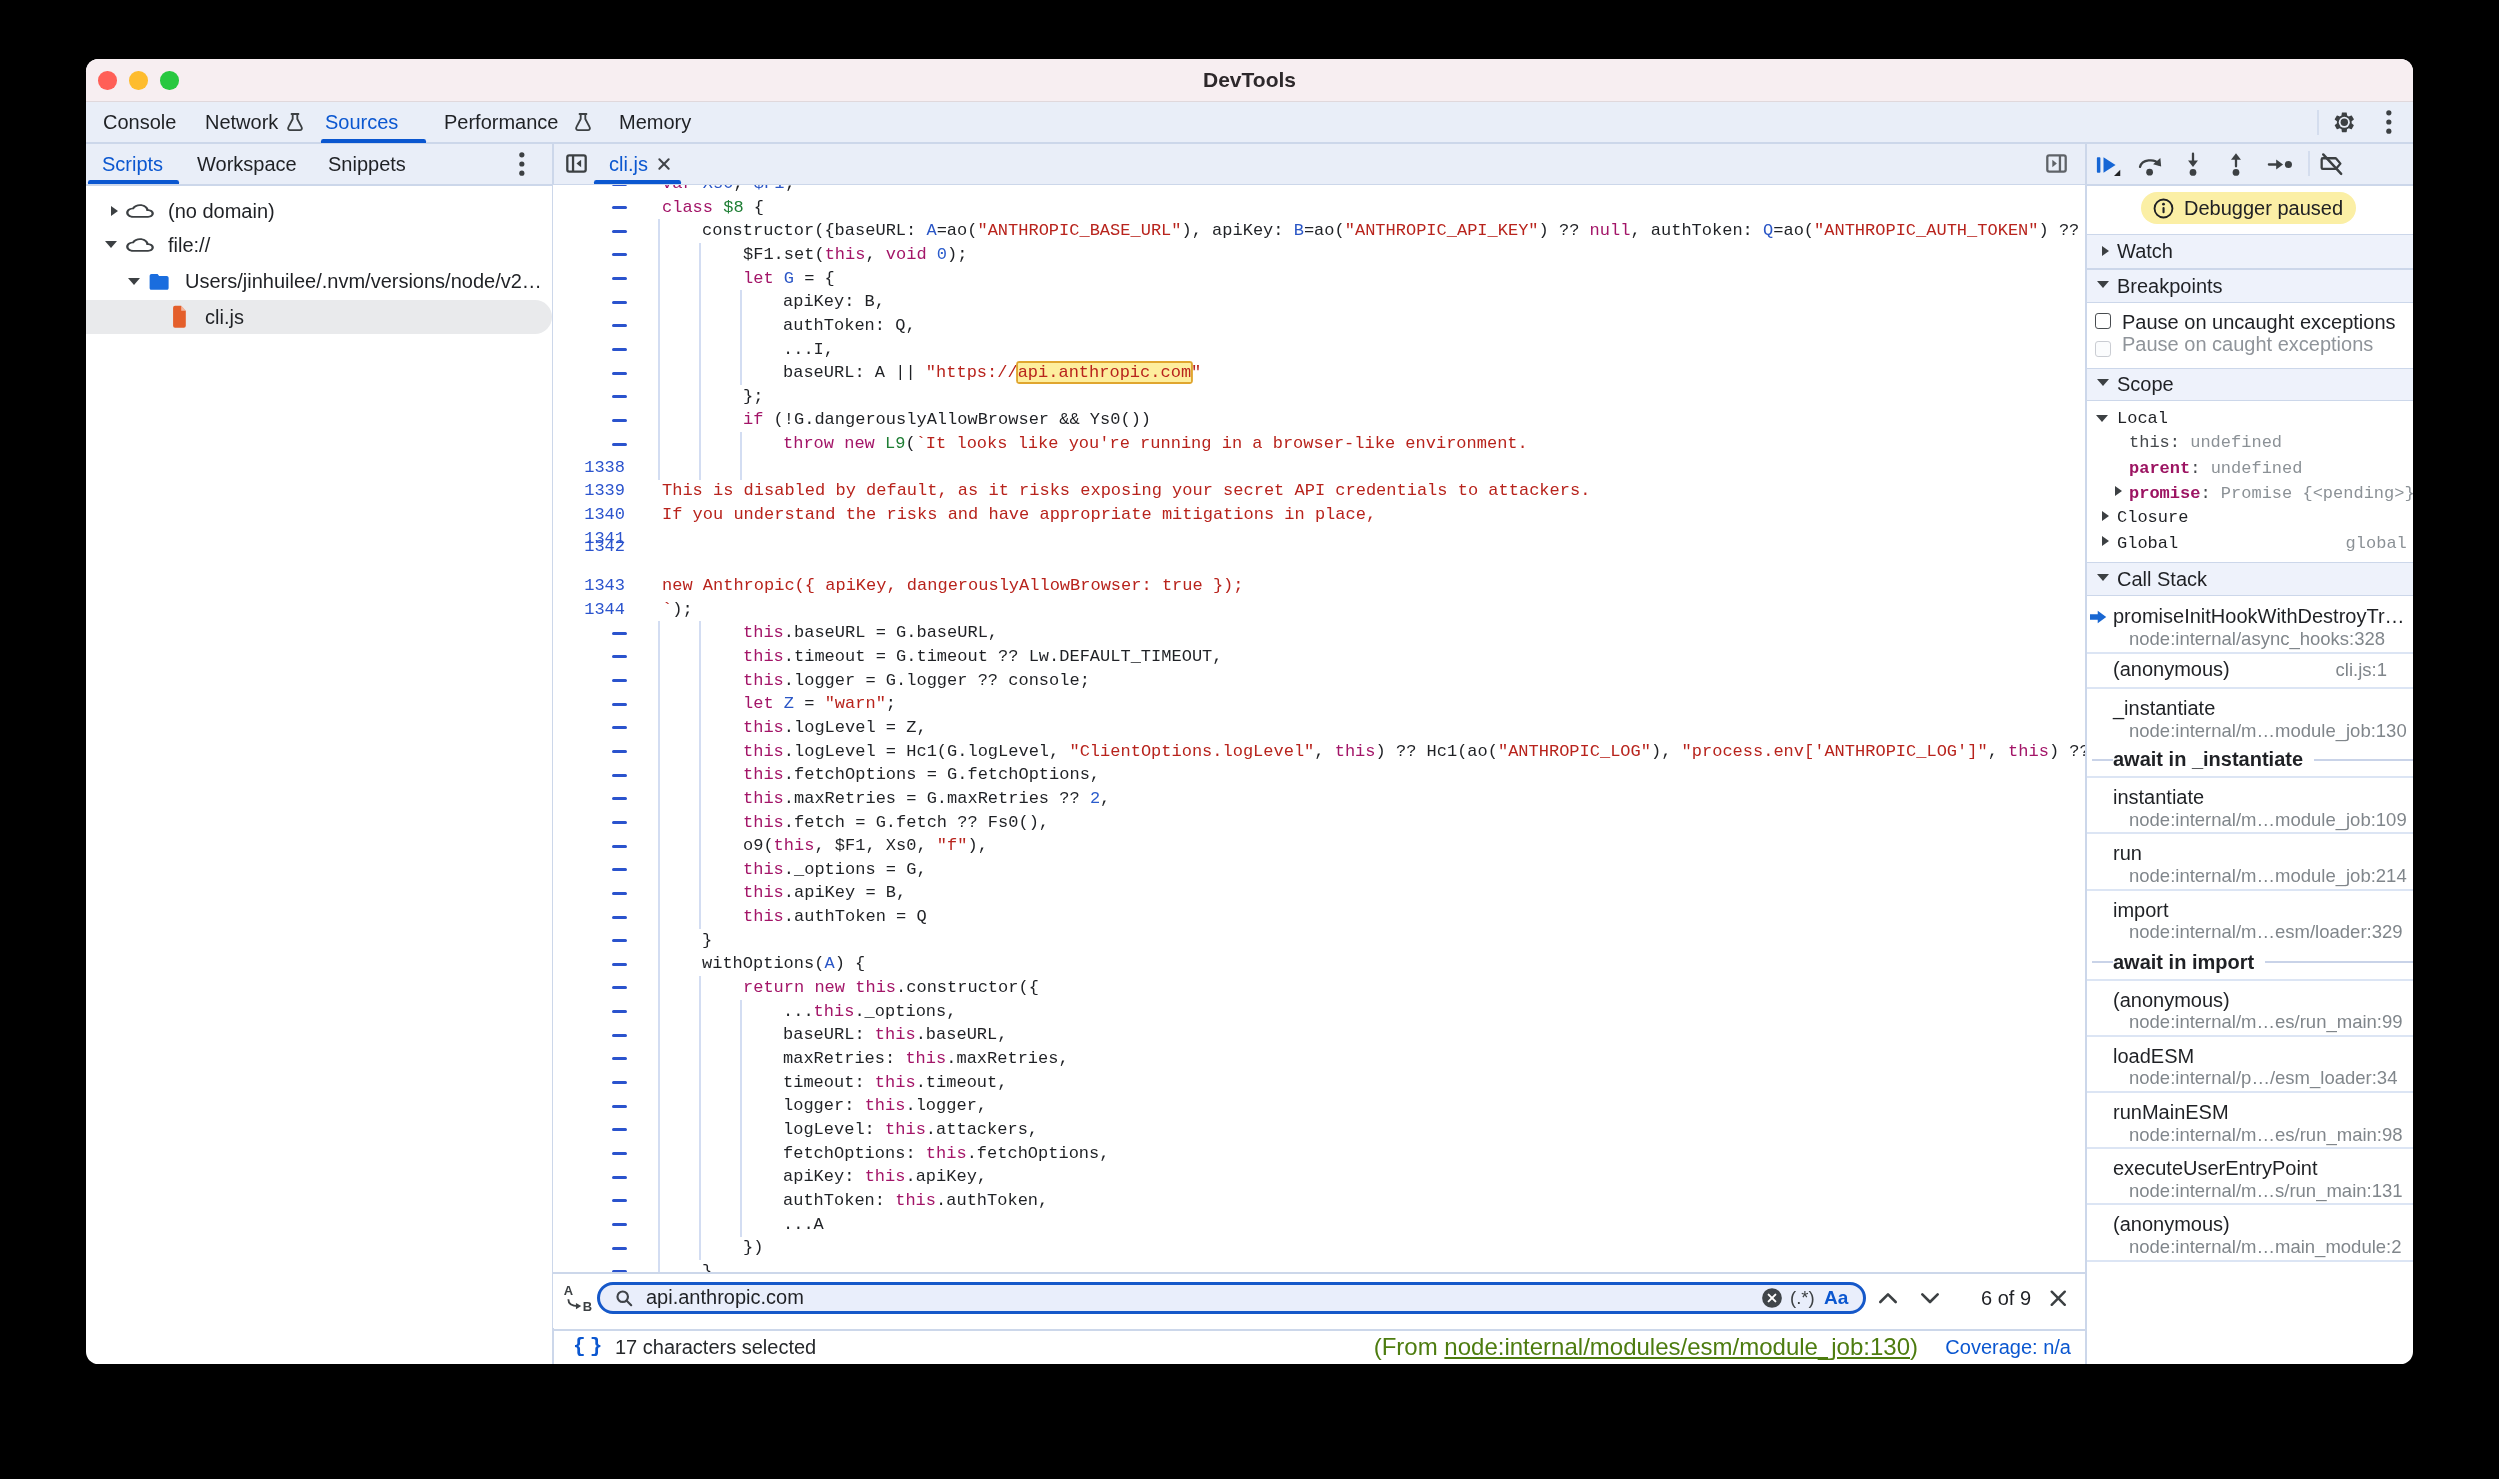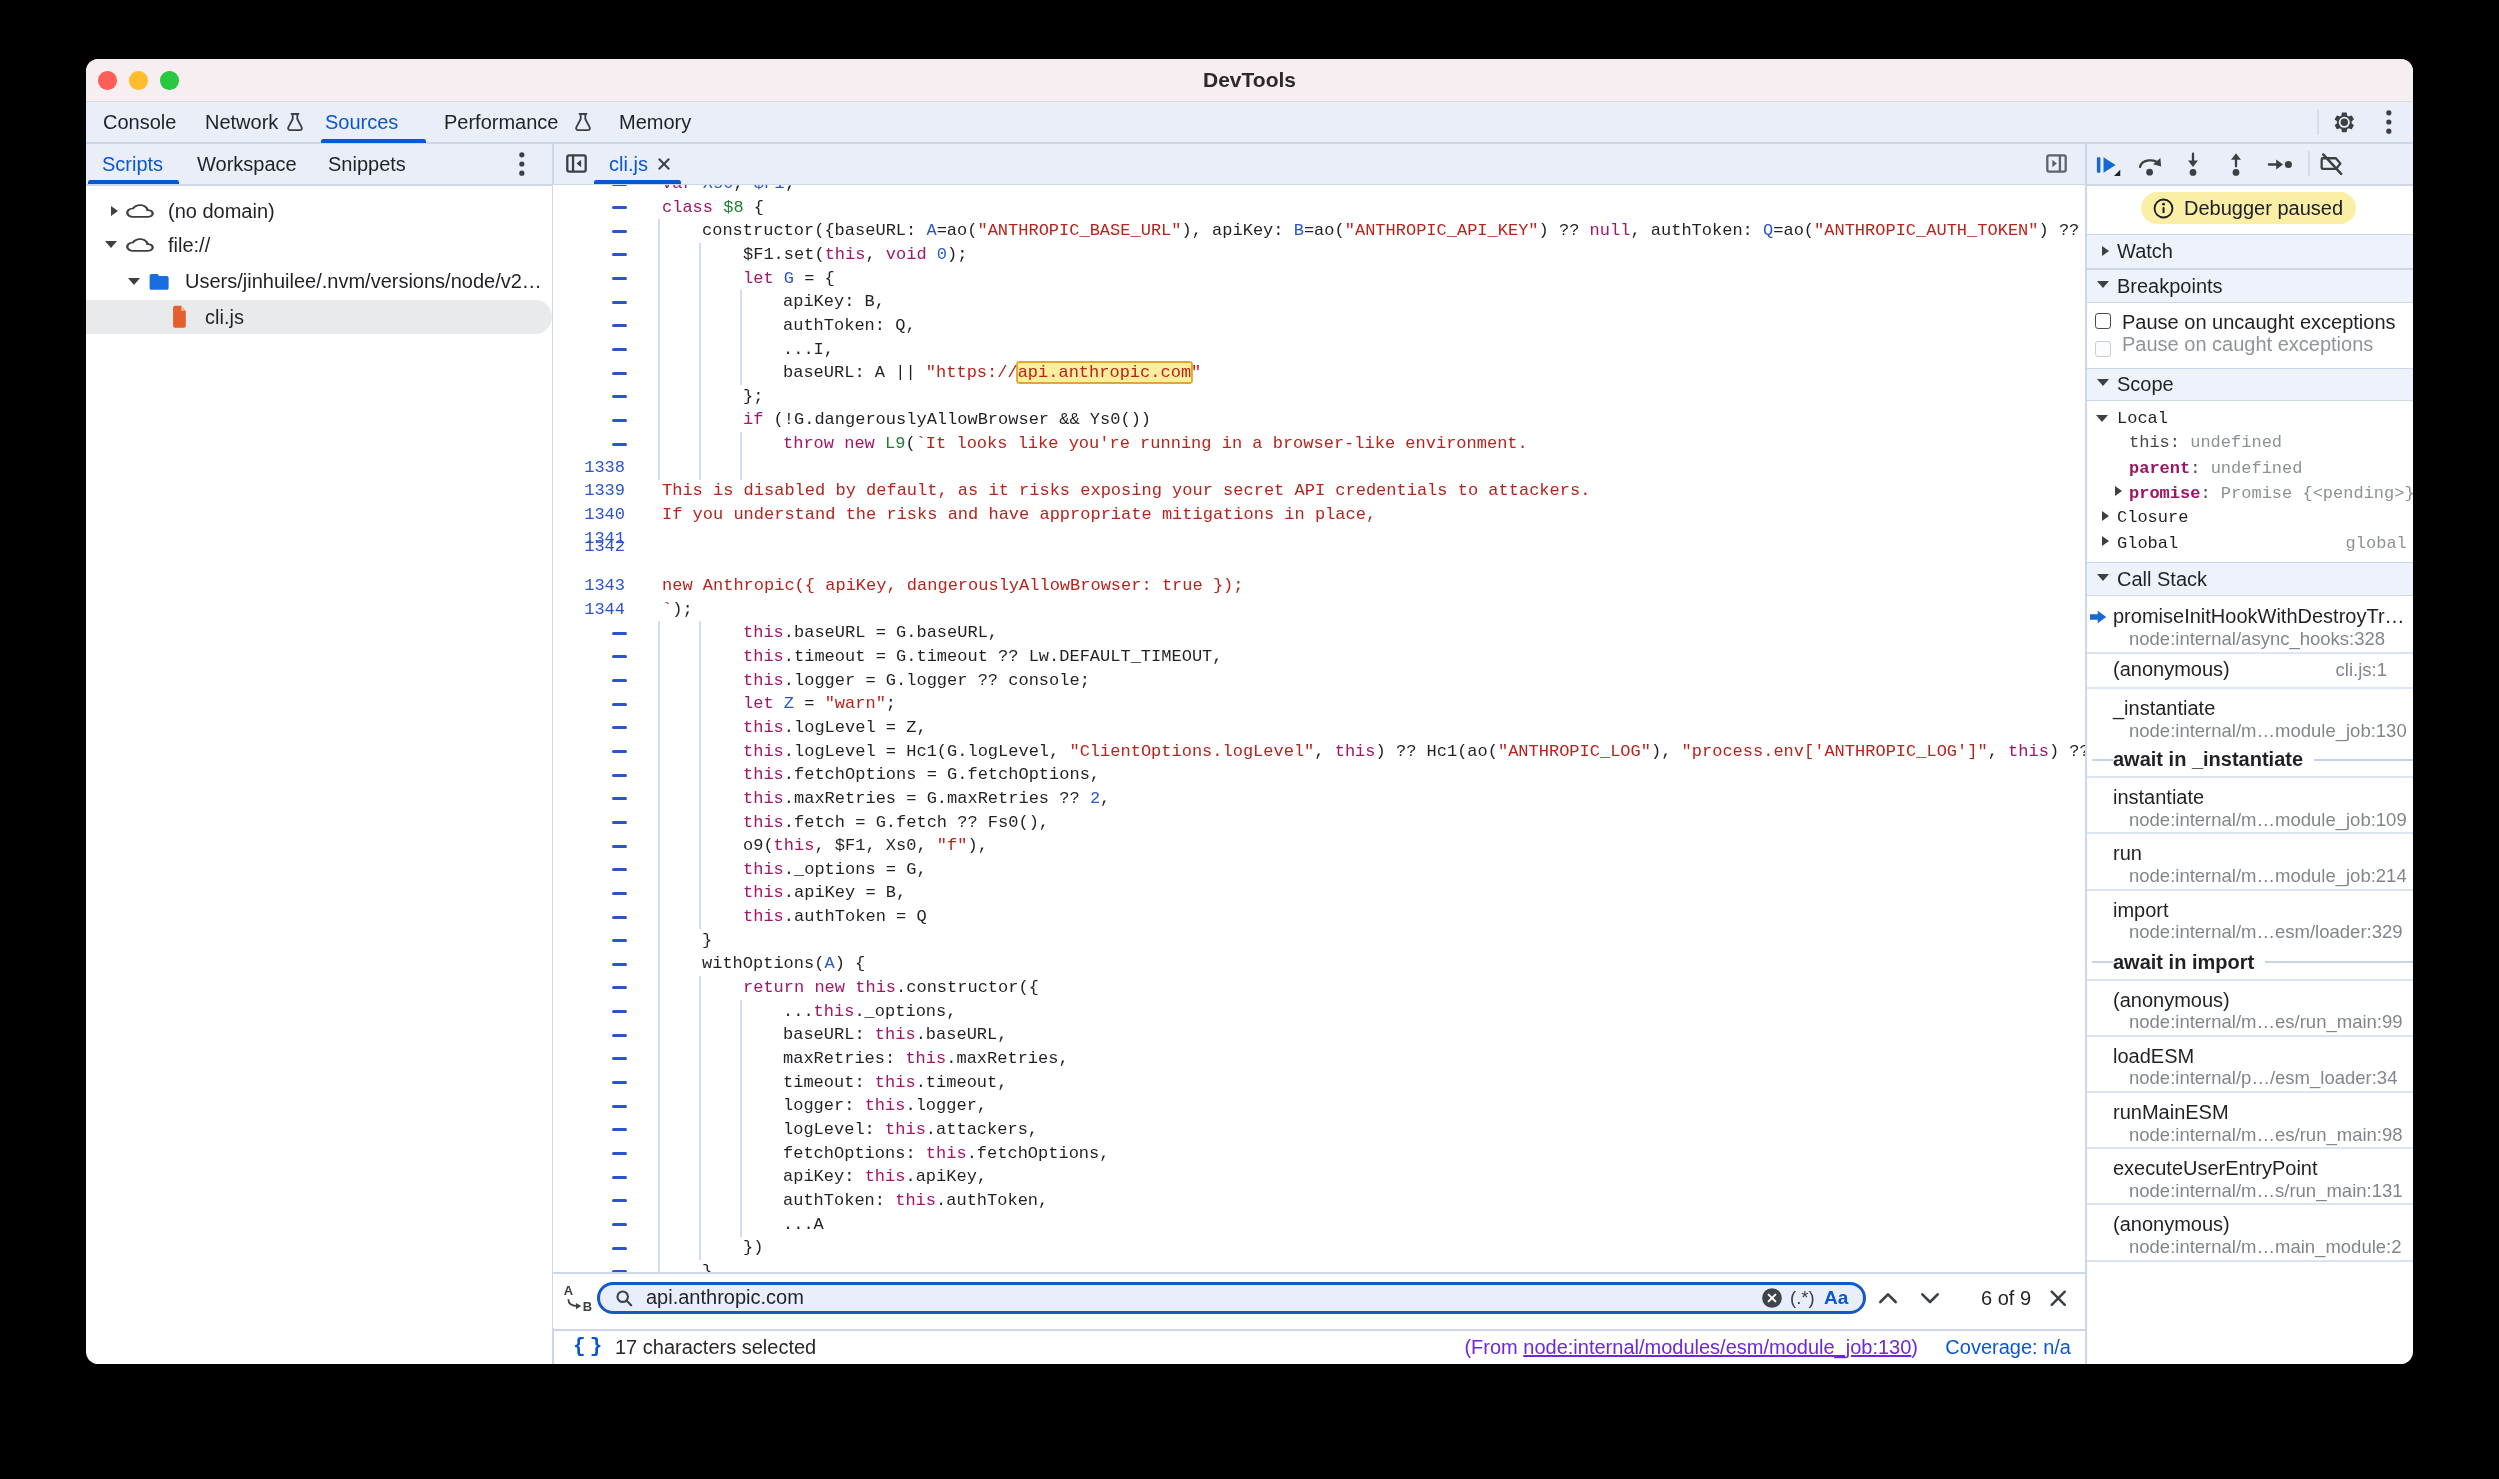--- a/index.html
+++ b/index.html
@@ -353,21 +353,21 @@
     <div class="abs t26" style="left:1895px;top:1223px;height:32px;line-height:32px">6 of 9</div>
     <div class="abs" style="left:1963px;top:1230px"><svg width="18.5" height="18.5" viewBox="0 0 24 24">
         <g stroke="#3c4043" stroke-width="3.2" stroke-linecap="round">
           <path d="M3.5 3.5 L20.5 20.5"></path>
           <path d="M20.5 3.5 L3.5 20.5"></path>
         </g>
       </svg></div>
     <div class="hdiv" style="left:467px;top:1270px;width:1532px"></div>
     <div class="abs" style="left:487px;top:1271px;height:34px;line-height:34px;font-size:21px;font-weight:700;color:#0b57d0;font-family:'Liberation Mono',monospace">{ }</div>
     <div class="abs" style="left:529px;top:1271px;height:34px;line-height:34px;font-size:20px;color:#26282b;white-space:nowrap">17 characters selected</div>
-    <div class="abs" style="right:495px;top:1271px;height:34px;line-height:34px;font-size:20px;color:#6d28d9;white-space:nowrap">(From <span style="text-decoration:underline">node:internal/modules/esm/module_job:130</span>)</div>
+    <div class="abs" style="right:495px;top:1271px;height:34px;line-height:34px;font-size:24px;color:#4d7c0f;white-space:nowrap">(From <span style="text-decoration:underline">node:internal/modules/esm/module_job:130</span>)</div>
     <div class="abs" style="right:342px;top:1271px;height:34px;line-height:34px;font-size:20px;font-weight:500;color:#0b57d0;white-space:nowrap">Coverage: n/a</div>
     <div class="abs" style="left:2055px;top:133px;width:215px;height:32px;border-radius:16px;background:#fbefa5"></div>
     <div class="abs" style="left:2067px;top:139px"><svg width="21" height="21" viewBox="0 0 27 27">
         <g stroke="#202124" stroke-width="2.4" fill="none">
           <circle cx="13.5" cy="13.5" r="11.5"></circle>
         </g>
         <rect x="12.2" y="11.5" width="2.7" height="8" rx="1.2" fill="#202124"></rect>
         <circle cx="13.5" cy="8" r="1.8" fill="#202124"></circle>
       </svg></div>
     <div class="abs" style="left:2098px;top:133px;height:32px;line-height:32px;font-size:20px;color:#202124;white-space:nowrap">Debugger paused</div>

